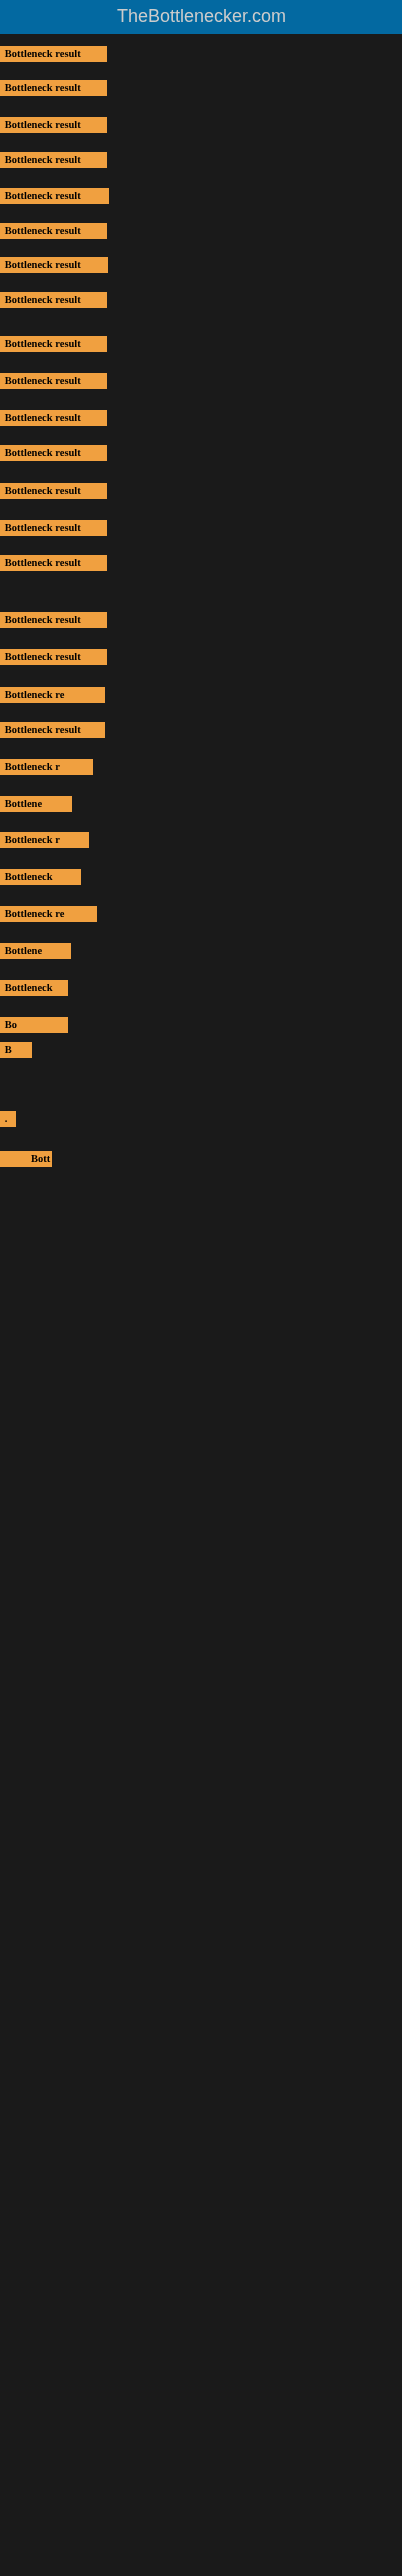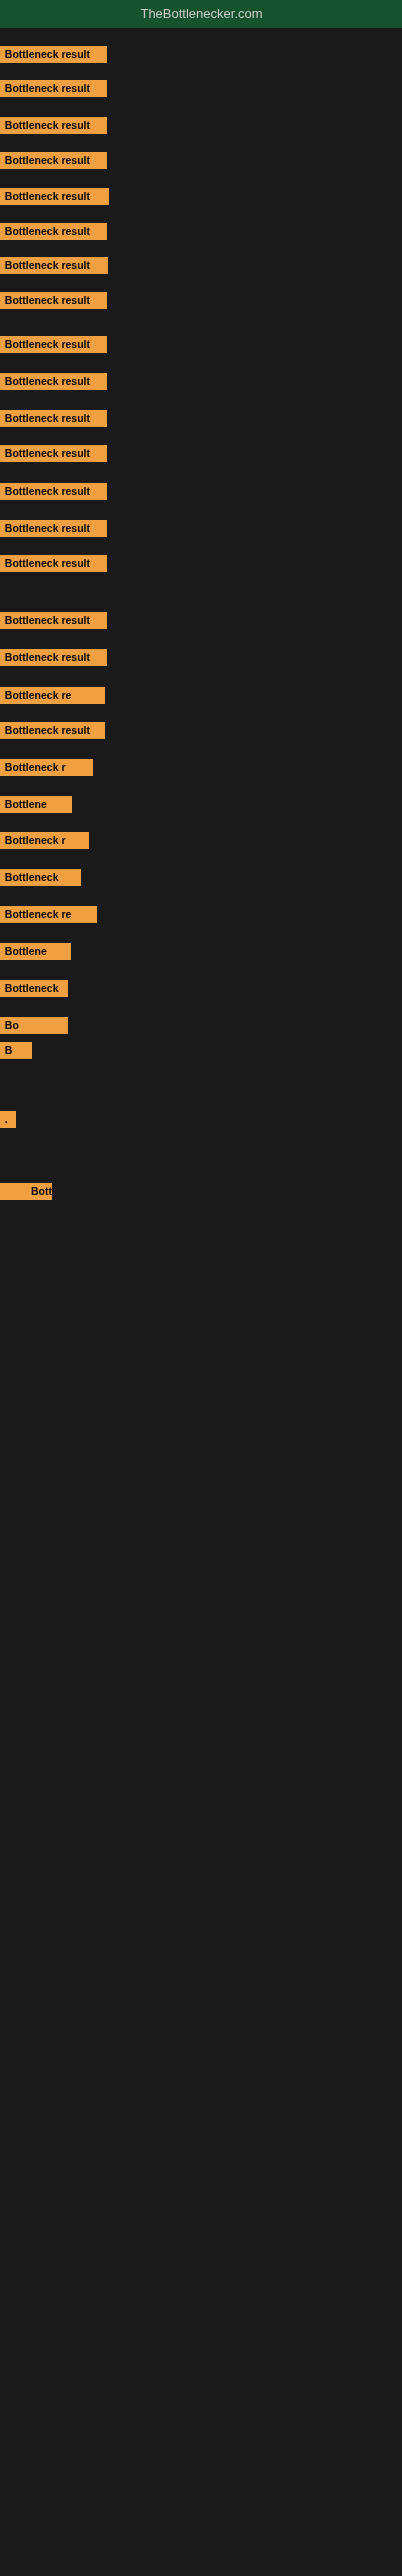--- a/index.html
+++ b/index.html
@@ -12,35 +12,36 @@
       width: 403px;
       min-height: 2576px;
       background-color: #1a1a1a;
       font-family: Arial, sans-serif;
       position: relative;
     }
 
     .site-title {
       text-align: center;
       color: #cccccc;
-      font-size: 13px;
+      font-size: 18px;
       padding: 6.4px 0;
-      background-color: #14532d;
+      background-color: #0369a1;
     }
 
     .bottleneck-bar {
       position: absolute;
       left: 0;
       background-color: #f0a040;
       color: #000;
       font-size: 10.5px;
       font-weight: bold;
       padding: 2.4px 4.8px;
       white-space: nowrap;
       overflow: hidden;
+      font-family: Liberation Serif, serif;
     }
   </style>
 </head>
 <body>
 
 <div class="site-title">TheBottlenecker.com</div>
 
 <div class="bottleneck-bar" style="top: 46px; width: 107px;">Bottleneck result</div>
 <div class="bottleneck-bar" style="top: 80px; width: 107px;">Bottleneck result</div>
 <div class="bottleneck-bar" style="top: 117px; width: 107px;">Bottleneck result</div>
@@ -63,14 +64,14 @@
 <div class="bottleneck-bar" style="top: 759px; width: 93px;">Bottleneck r</div>
 <div class="bottleneck-bar" style="top: 796px; width: 72px;">Bottlene</div>
 <div class="bottleneck-bar" style="top: 832px; width: 89px;">Bottleneck r</div>
 <div class="bottleneck-bar" style="top: 869px; width: 81px;">Bottleneck</div>
 <div class="bottleneck-bar" style="top: 906px; width: 97px;">Bottleneck re</div>
 <div class="bottleneck-bar" style="top: 943px; width: 71px;">Bottlene</div>
 <div class="bottleneck-bar" style="top: 980px; width: 68px;">Bottleneck</div>
 <div class="bottleneck-bar" style="top: 1017px; width: 68px;">Bo</div>
 <div class="bottleneck-bar" style="top: 1042px; width: 32px;">B</div>
 <div class="bottleneck-bar" style="top: 1111px; width: 16px;">.</div>
-<div class="bottleneck-bar" style="top: 1183px; width: 52px; padding-left: 31px;">Bott</div>
+<div class="bottleneck-bar" style="top: 1151px; width: 52px; padding-left: 31px;">Bott</div>
 
 
 </body></html>

